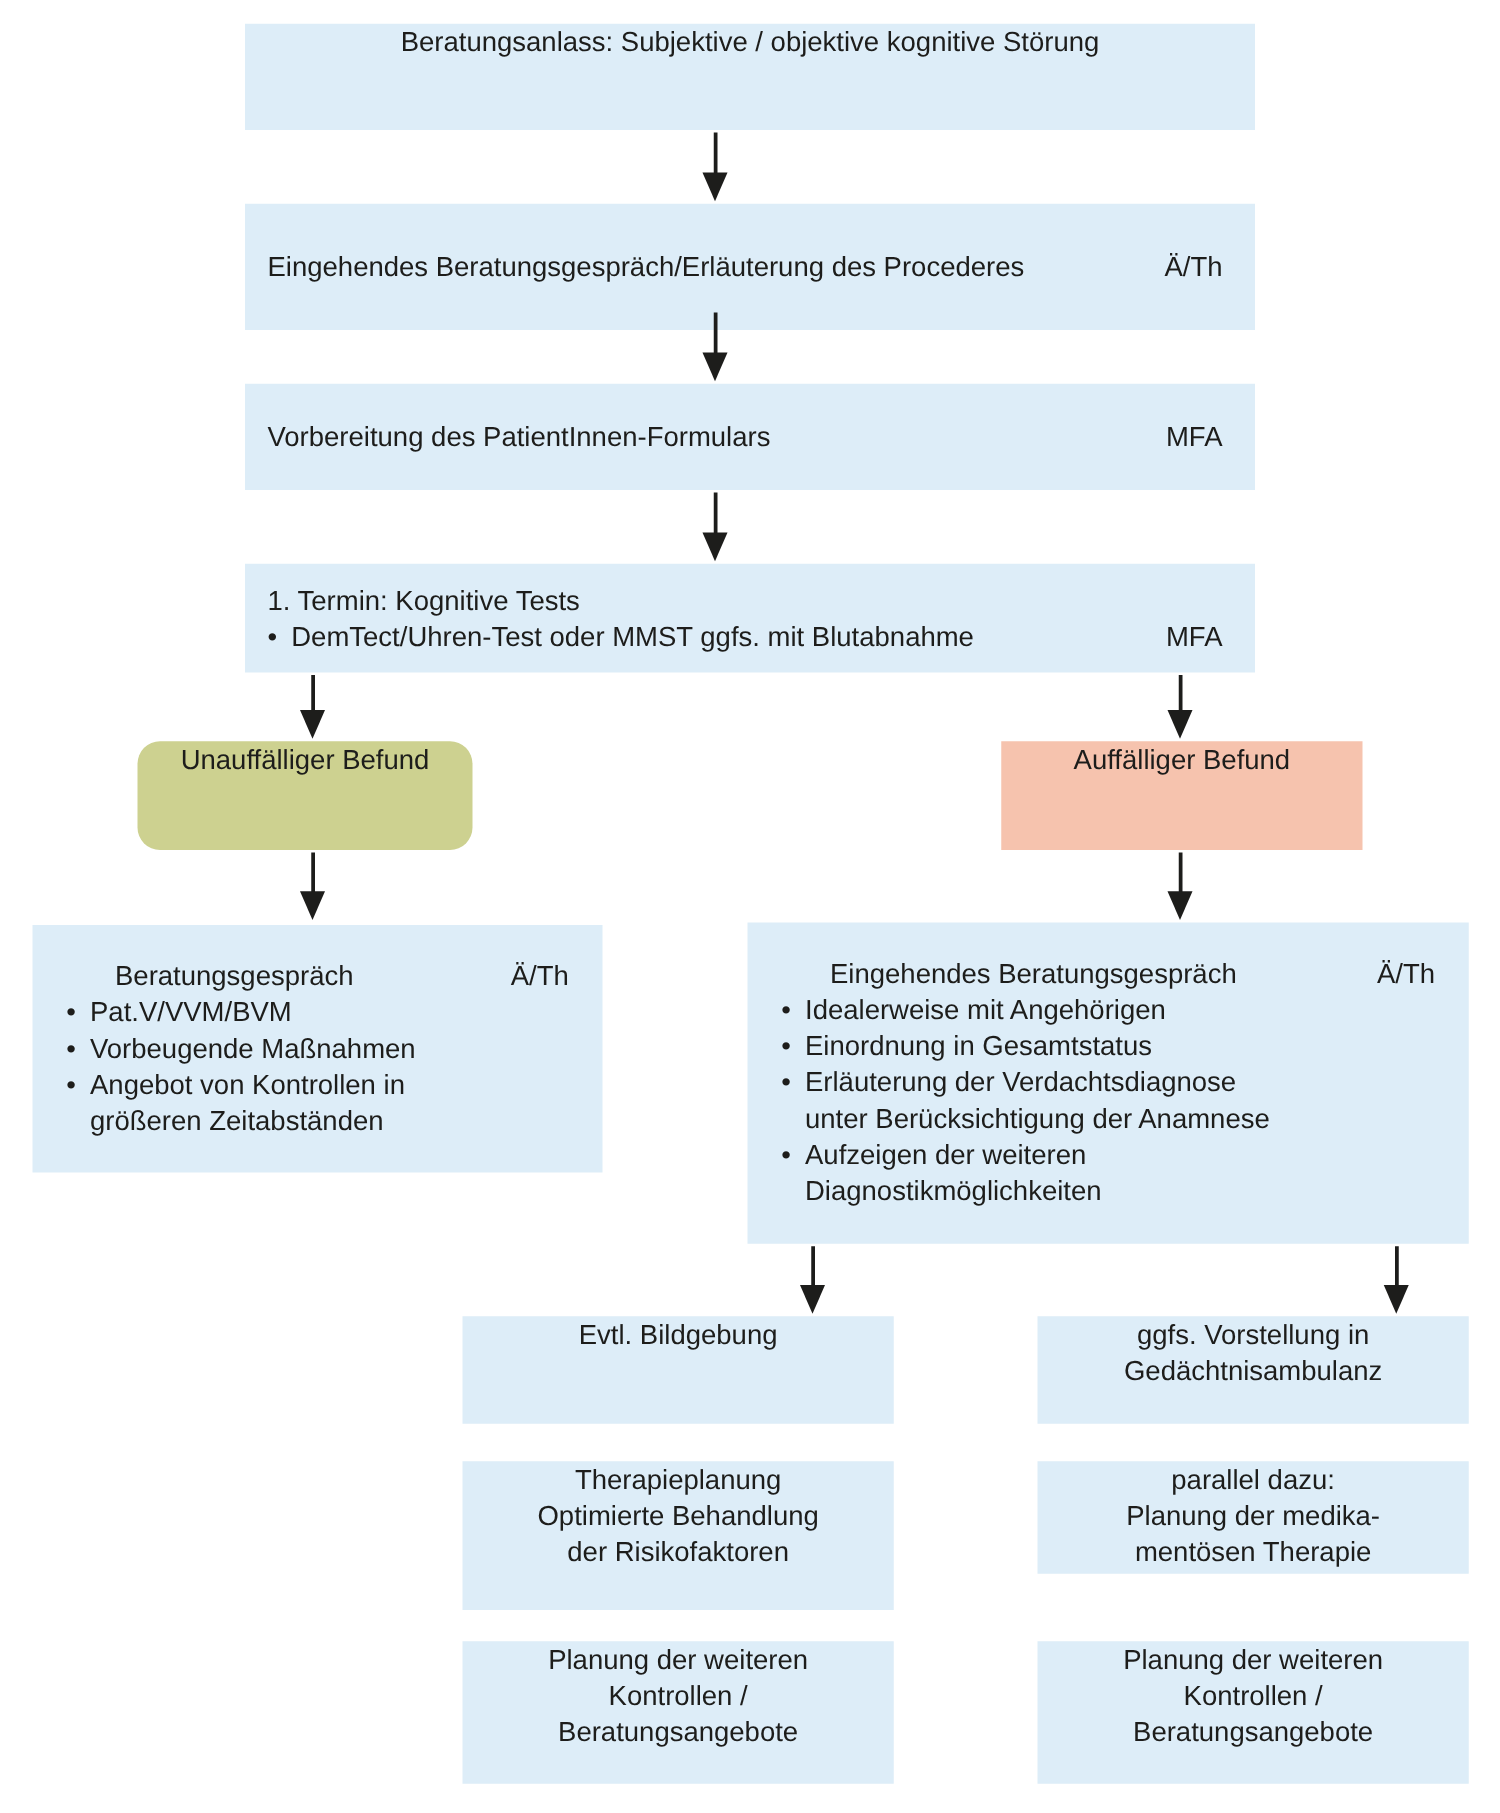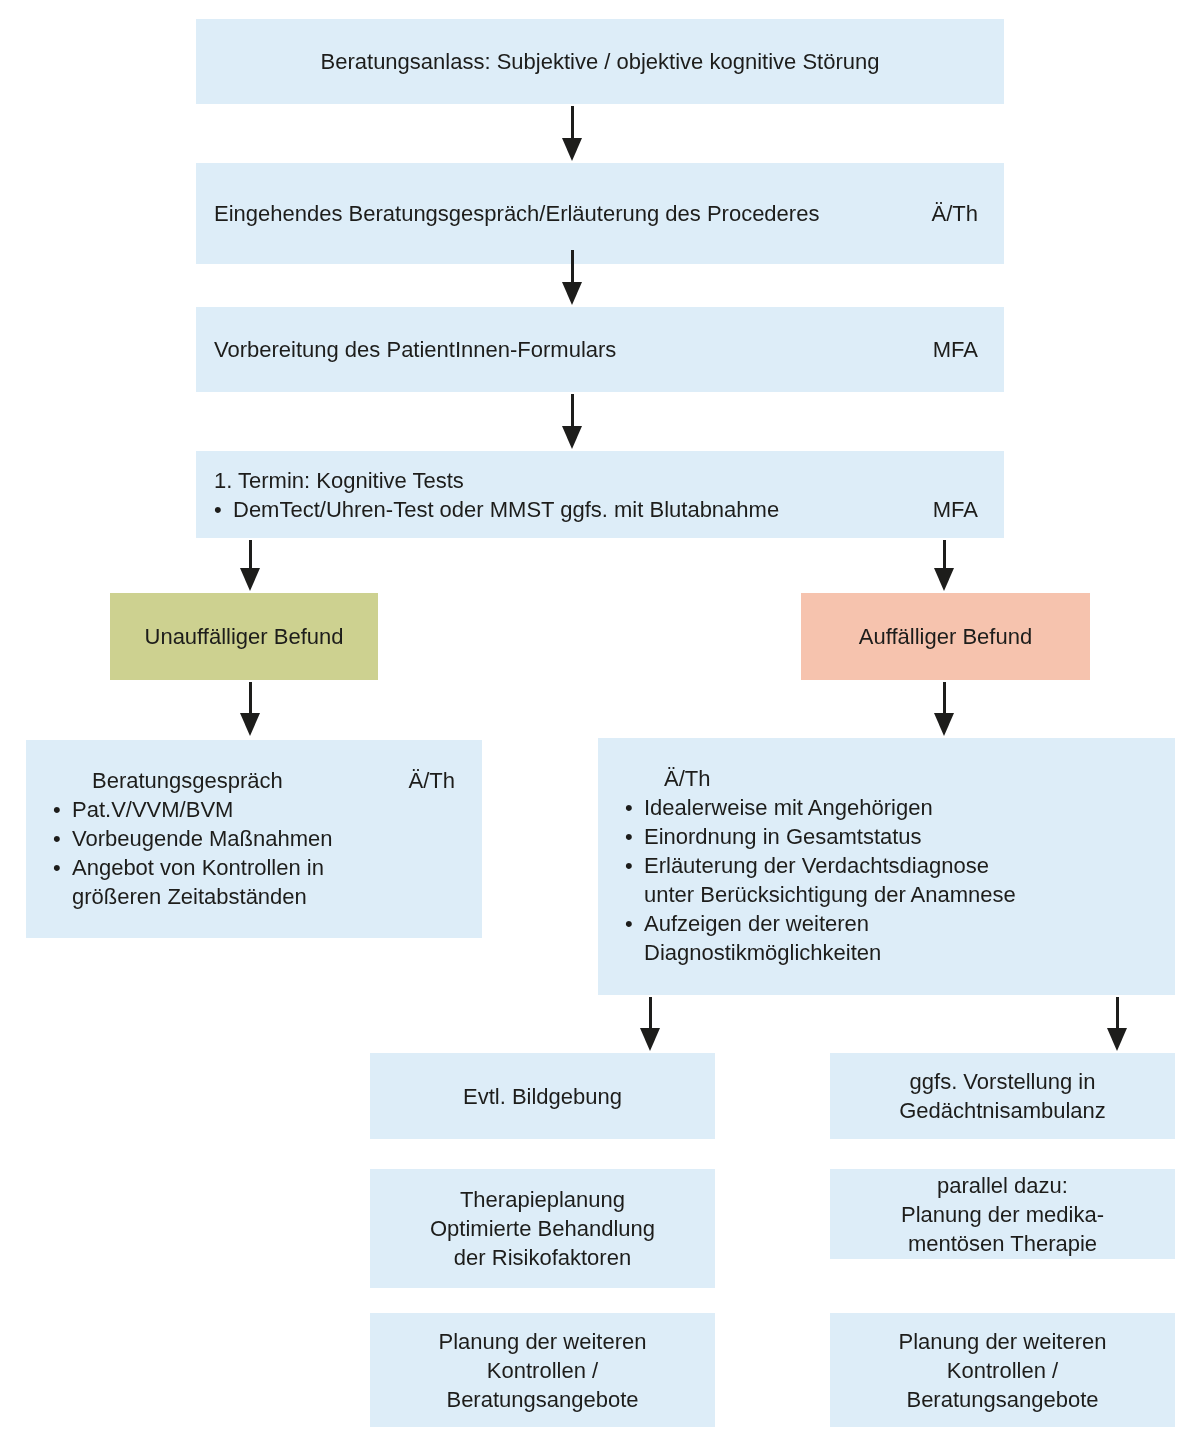--- a/index.html
+++ b/index.html
@@ -9,25 +9,25 @@
     --box-salmon:#f6c3ae;
     --text:#1d1d1b;
     --arrow:#1d1d1b;
   }
   html,body{margin:0;padding:0;background:#ffffff;}
   body{font-family:"Liberation Sans","DejaVu Sans",sans-serif;color:var(--text);}
   .canvas{position:relative;width:1200px;height:1450px;background:#ffffff;overflow:hidden;}
 
   .box{position:absolute;box-sizing:border-box;font-size:22px;line-height:29px;}
   .blue{background:var(--box-blue);}
-  .green{background:var(--box-green);}
+  .green{background:var(--box-green);border-radius:18px;}
   .salmon{background:var(--box-salmon);}
 
   
-  .center{display:flex;align-items:center;justify-content:center;text-align:center;}
+  .center{display:flex;align-items:flex-start;justify-content:center;text-align:center;}
   .multiline{white-space:pre-line;}
 
   
   .row{display:flex;align-items:center;justify-content:space-between;padding:0 26px 0 18px;}
 
   
   .col{display:flex;flex-direction:column;justify-content:center;padding:0 26px 0 18px;}
   .line2{display:flex;align-items:baseline;}
   .line2 .role{margin-left:auto;}
 
@@ -100,20 +100,21 @@
       <span class="role">Ä/Th</span>
     </div>
     <div class="bullet multiline">Pat.V/VVM/BVM</div>
     <div class="bullet multiline">Vorbeugende Maßnahmen</div>
     <div class="bullet multiline">Angebot von Kontrollen in
 größeren Zeitabständen</div>
   </div>
 
   <div class="box blue detail" style="left:598px;top:738px;width:577px;height:257px">
     <div class="detail-title-row">
+      <span>Eingehendes Beratungsgespräch</span>
       <span class="role">Ä/Th</span>
     </div>
     <div class="bullet multiline">Idealerweise mit Angehörigen</div>
     <div class="bullet multiline">Einordnung in Gesamtstatus</div>
     <div class="bullet multiline">Erläuterung der Verdachtsdiagnose
 unter Berücksichtigung der Anamnese</div>
     <div class="bullet multiline">Aufzeigen der weiteren
 Diagnostikmöglichkeiten</div>
   </div>
 

